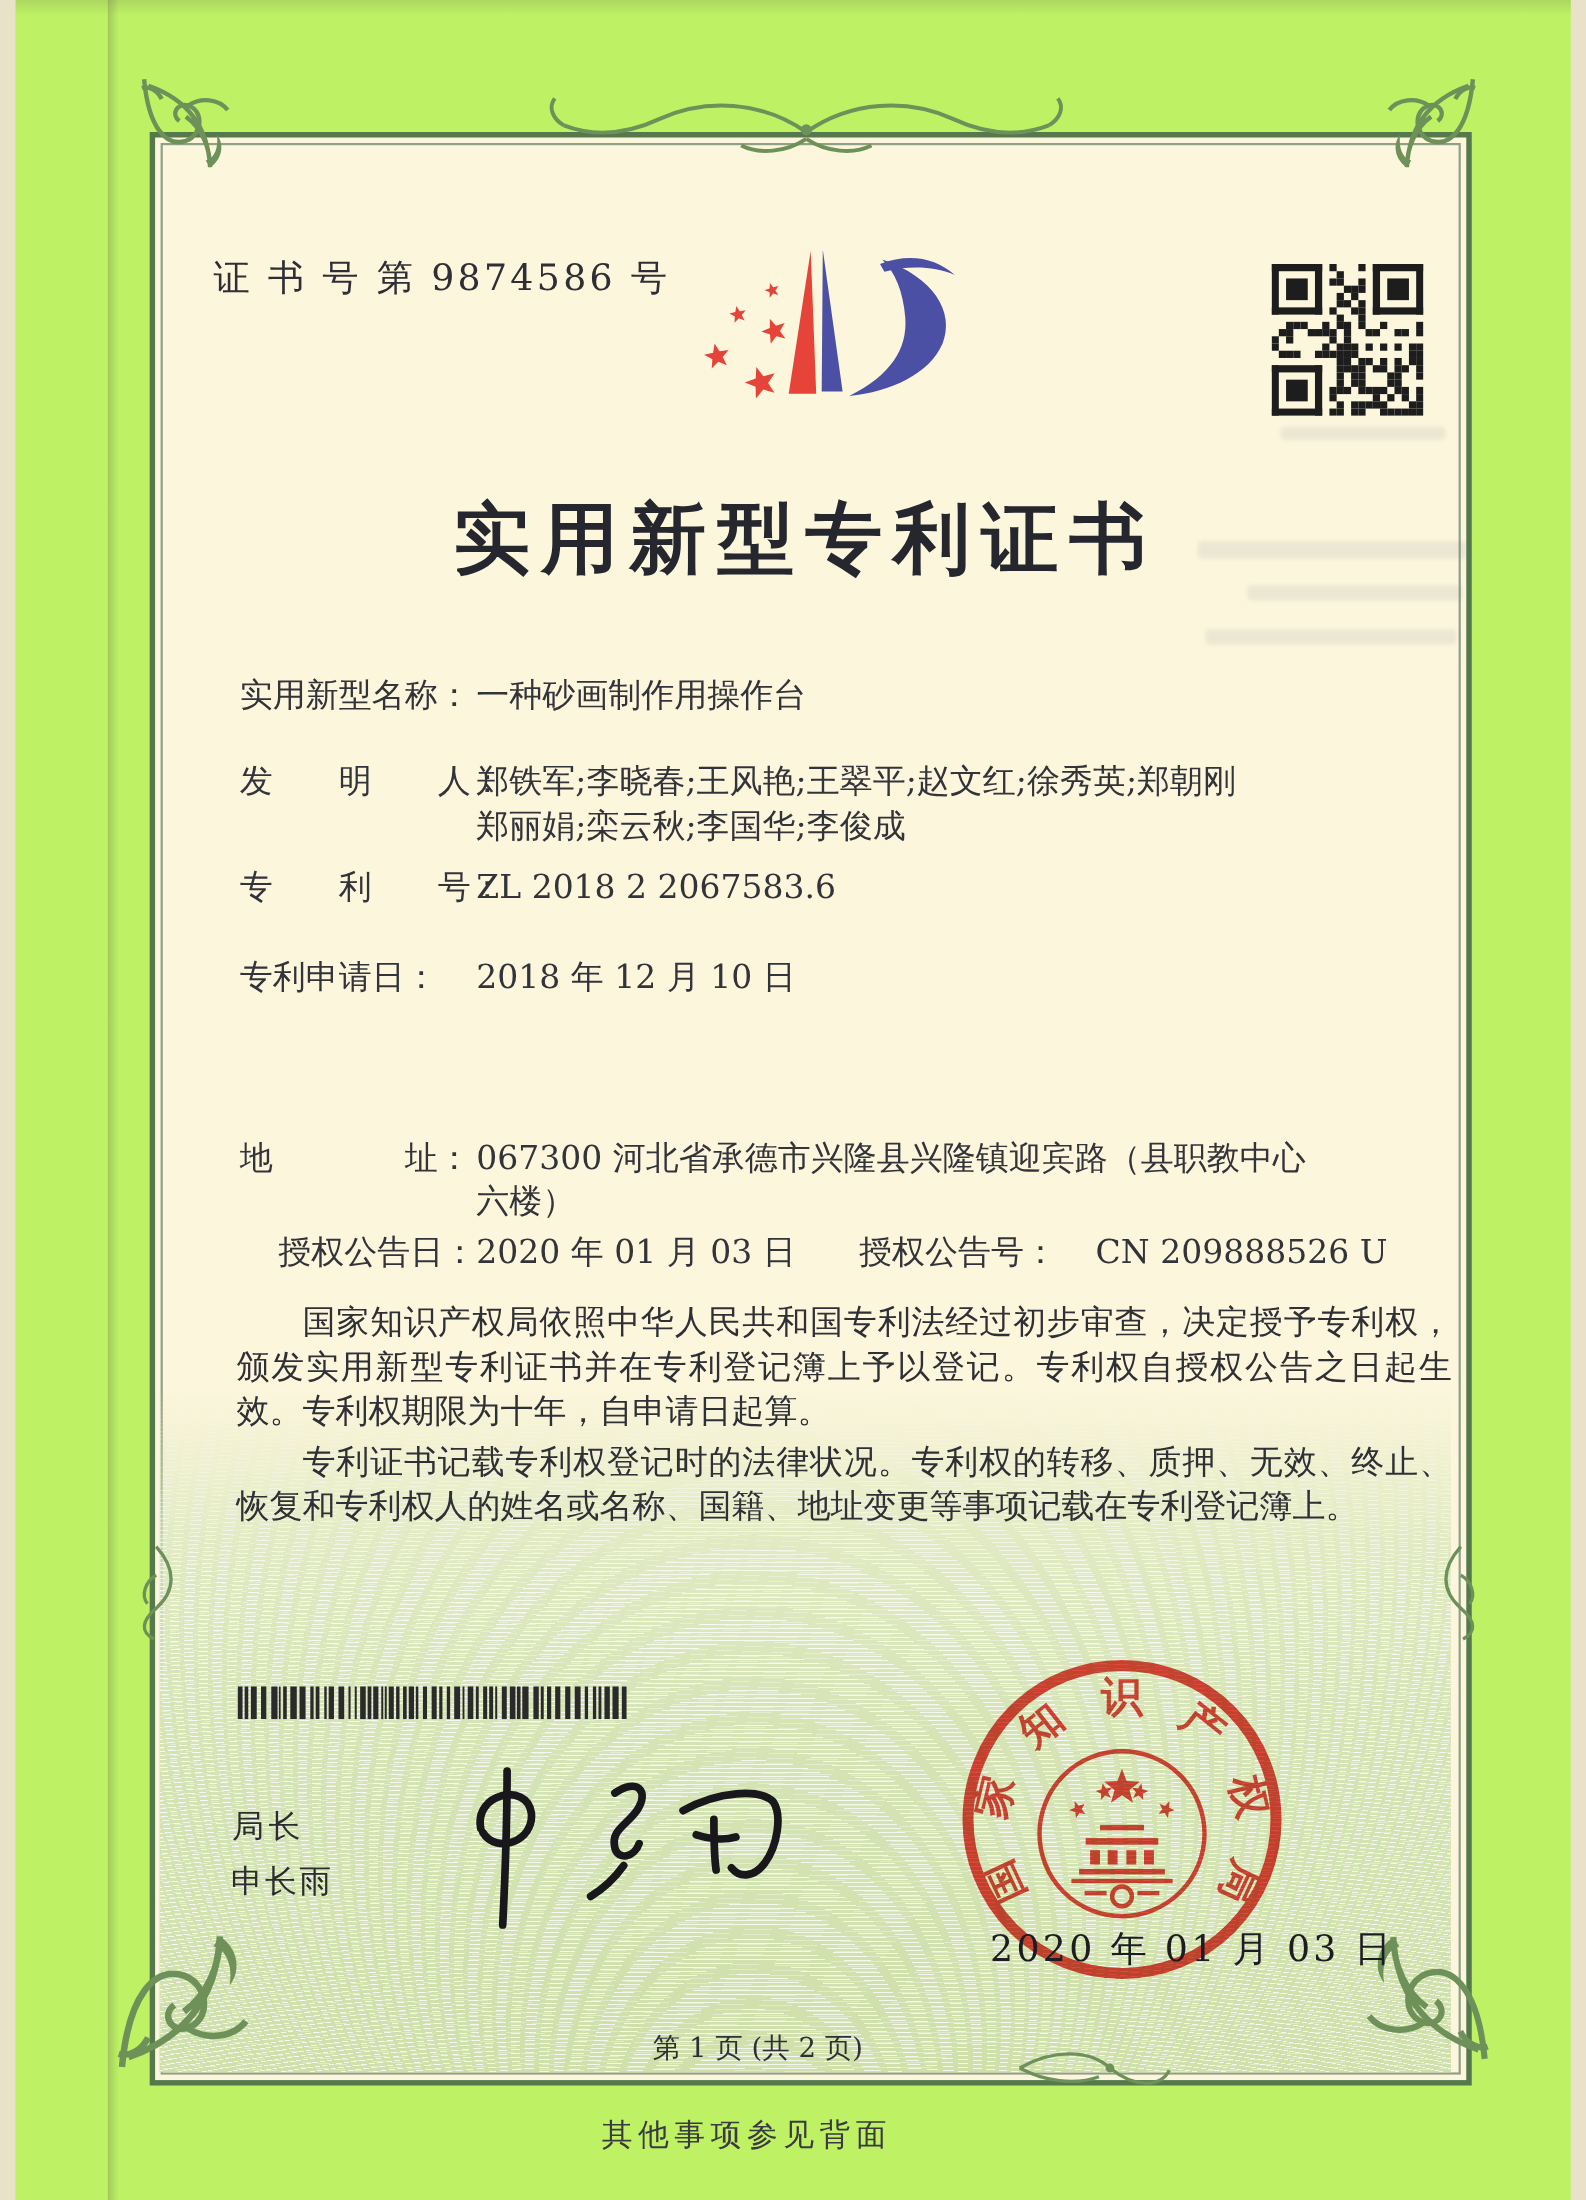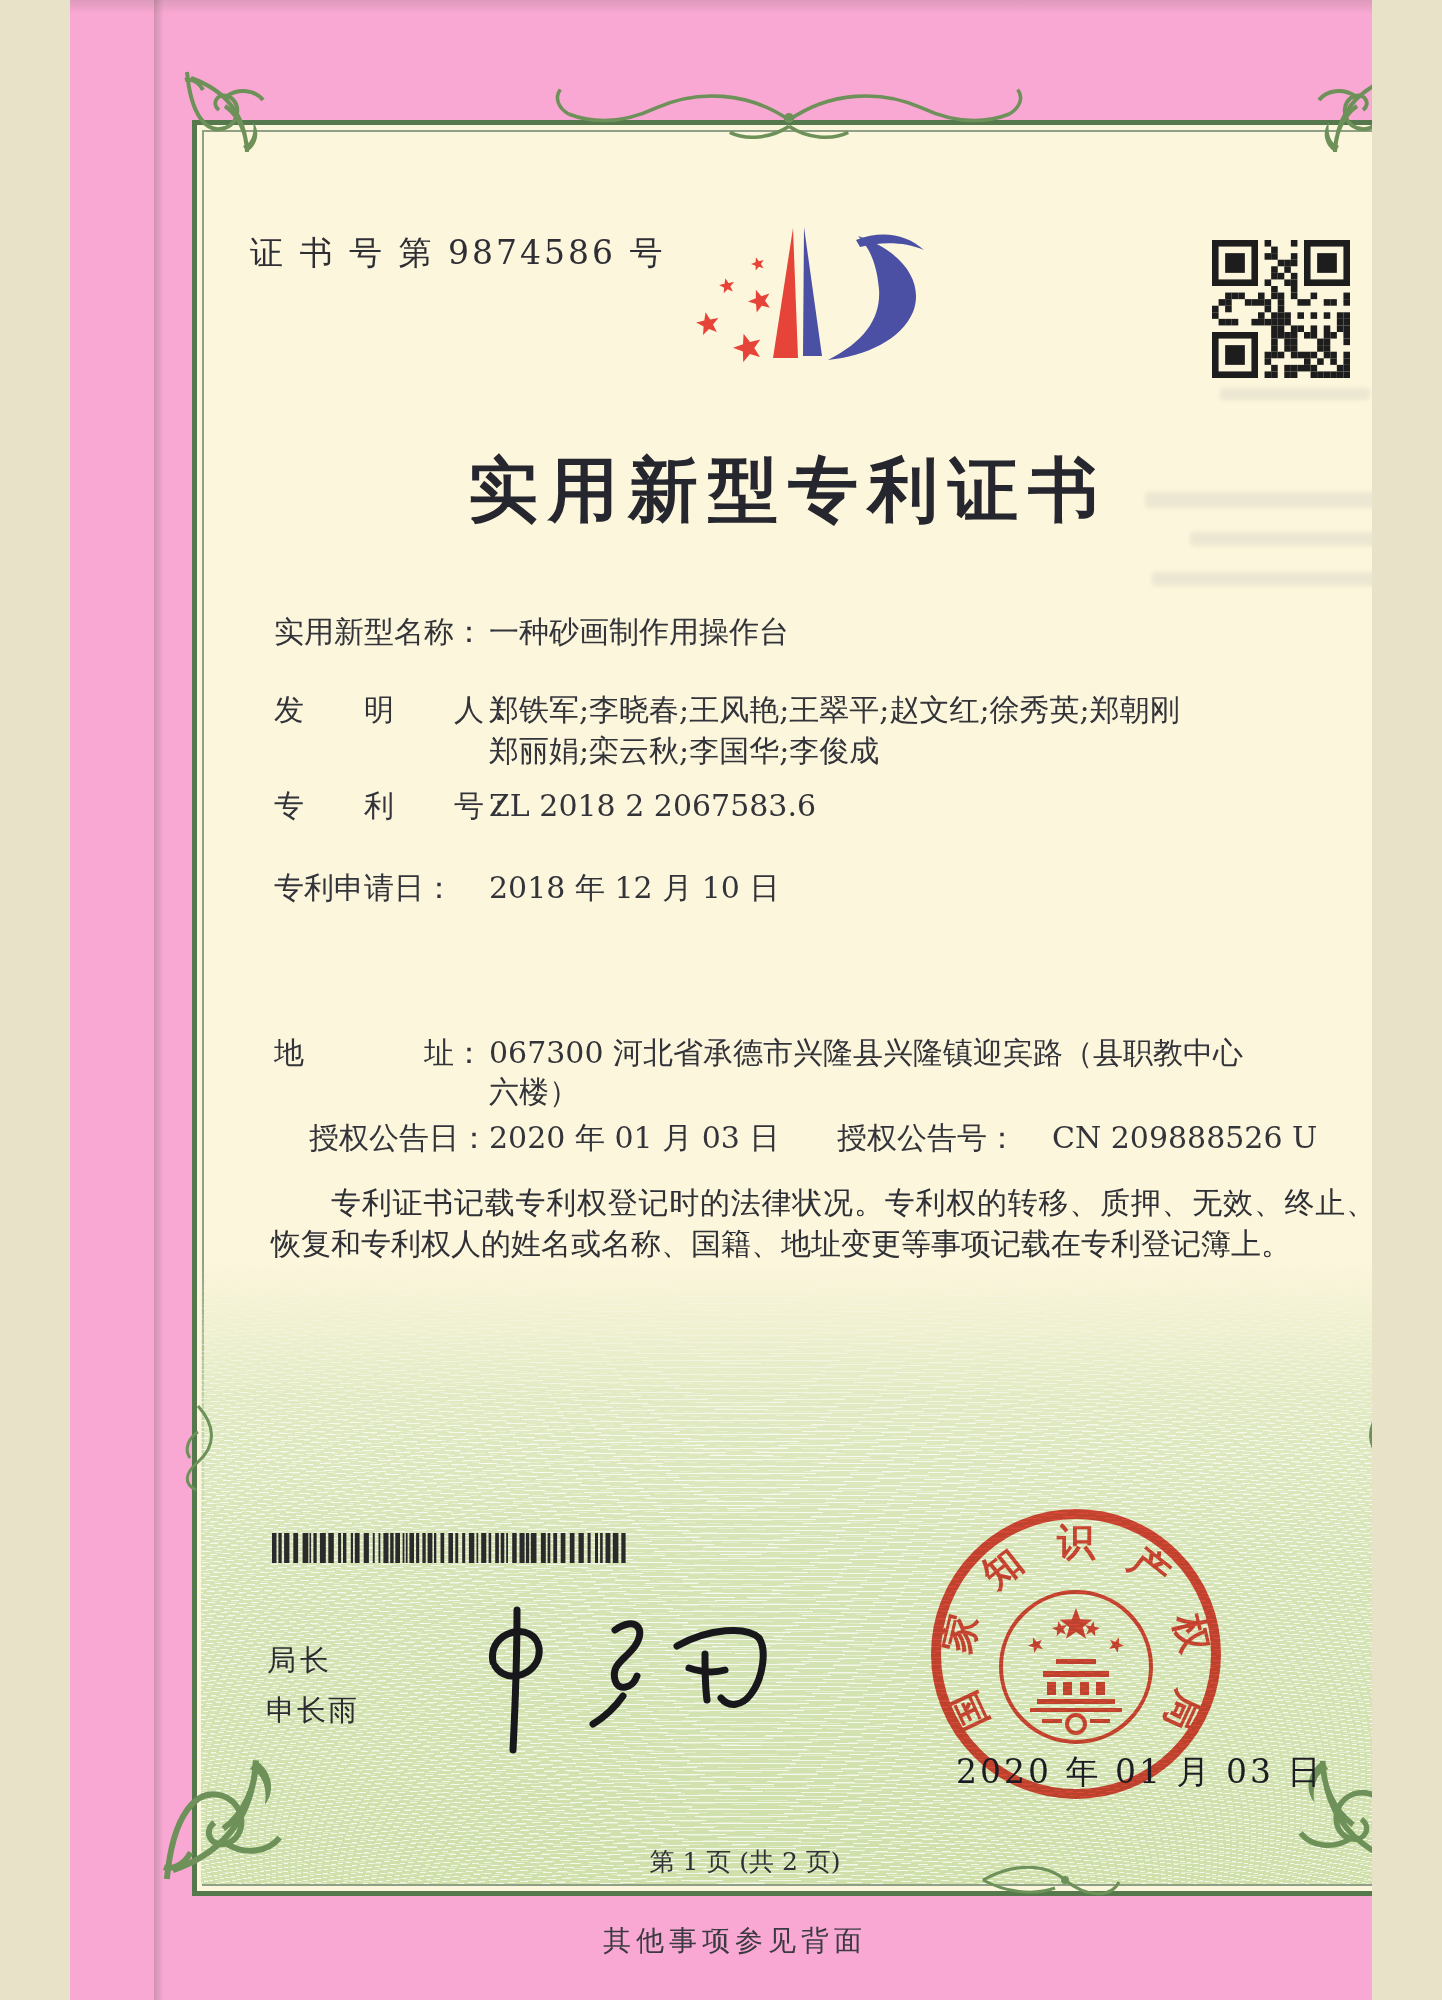--- a/index.html
+++ b/index.html
@@ -1,17 +1,17 @@
 <!DOCTYPE html>
 <html><head>
 <meta charset="utf-8">
 <style>
   html,body{margin:0;padding:0;background:#e8e2c8;}
-  .page{position:relative;width:1302px;height:2000px;margin:0 auto;overflow:hidden;
-        background:#f9a8d4;font-family:"DejaVu Serif","Liberation Serif",serif;color:#2f2f36;}
+  .page{position:relative;width:1414px;height:2000px;margin:0 auto;overflow:hidden;
+        background:#bef264;font-family:"DejaVu Serif","Liberation Serif",serif;color:#2f2f36;}
   .abs{position:absolute;}
   
   .scan-edge-left{left:84px;top:0;width:10px;height:2000px;
     background:linear-gradient(90deg,rgba(95,92,75,.28),rgba(95,92,75,0));}
   .scan-edge-top{left:0;top:0;width:1442px;height:14px;
     background:linear-gradient(180deg,rgba(95,92,75,.18),rgba(95,92,75,0));}
   
   .frame{left:122px;top:120px;width:1192px;height:1766px;border:5px solid #55784d;background:#fcf6dc;}
   .frame::after{content:'';position:absolute;inset:5px;border:2px solid #8fa087;pointer-events:none;}
   
@@ -281,20 +281,21 @@
   </div>
   <div class="abs cont" style="top:1072px;">六楼）</div>
   <div class="abs row" style="top:1118px;text-align:right;">
     <span class="lbl">授权公告日：</span><span class="val">2020 年 01 月 03 日</span>
   </div>
   <div class="abs row2" style="top:1118px;">
     <span class="lbl">授权公告号：</span><span class="val">CN 209888526 U</span>
   </div>
 
   <div class="abs body-text">
+    <p>国家知识产权局依照中华人民共和国专利法经过初步审查，决定授予专利权，颁发实用新型专利证书并在专利登记簿上予以登记。专利权自授权公告之日起生效。专利权期限为十年，自申请日起算。</p>
     <p>专利证书记载专利权登记时的法律状况。专利权的转移、质押、无效、终止、恢复和专利权人的姓名或名称、国籍、地址变更等事项记载在专利登记簿上。</p>
   </div>
 
   <svg class="abs barcode" viewBox="0 0 356 30">
     <g id="bars" fill="#2a2a2a">
         <rect x="0.0" y="0" width="4.5" height="30"></rect>
         <rect x="6.4" y="0" width="3.3" height="30"></rect>
         <rect x="12.1" y="0" width="5.3" height="30"></rect>
         <rect x="21.3" y="0" width="4.8" height="30"></rect>
         <rect x="30.6" y="0" width="5.7" height="30"></rect>

